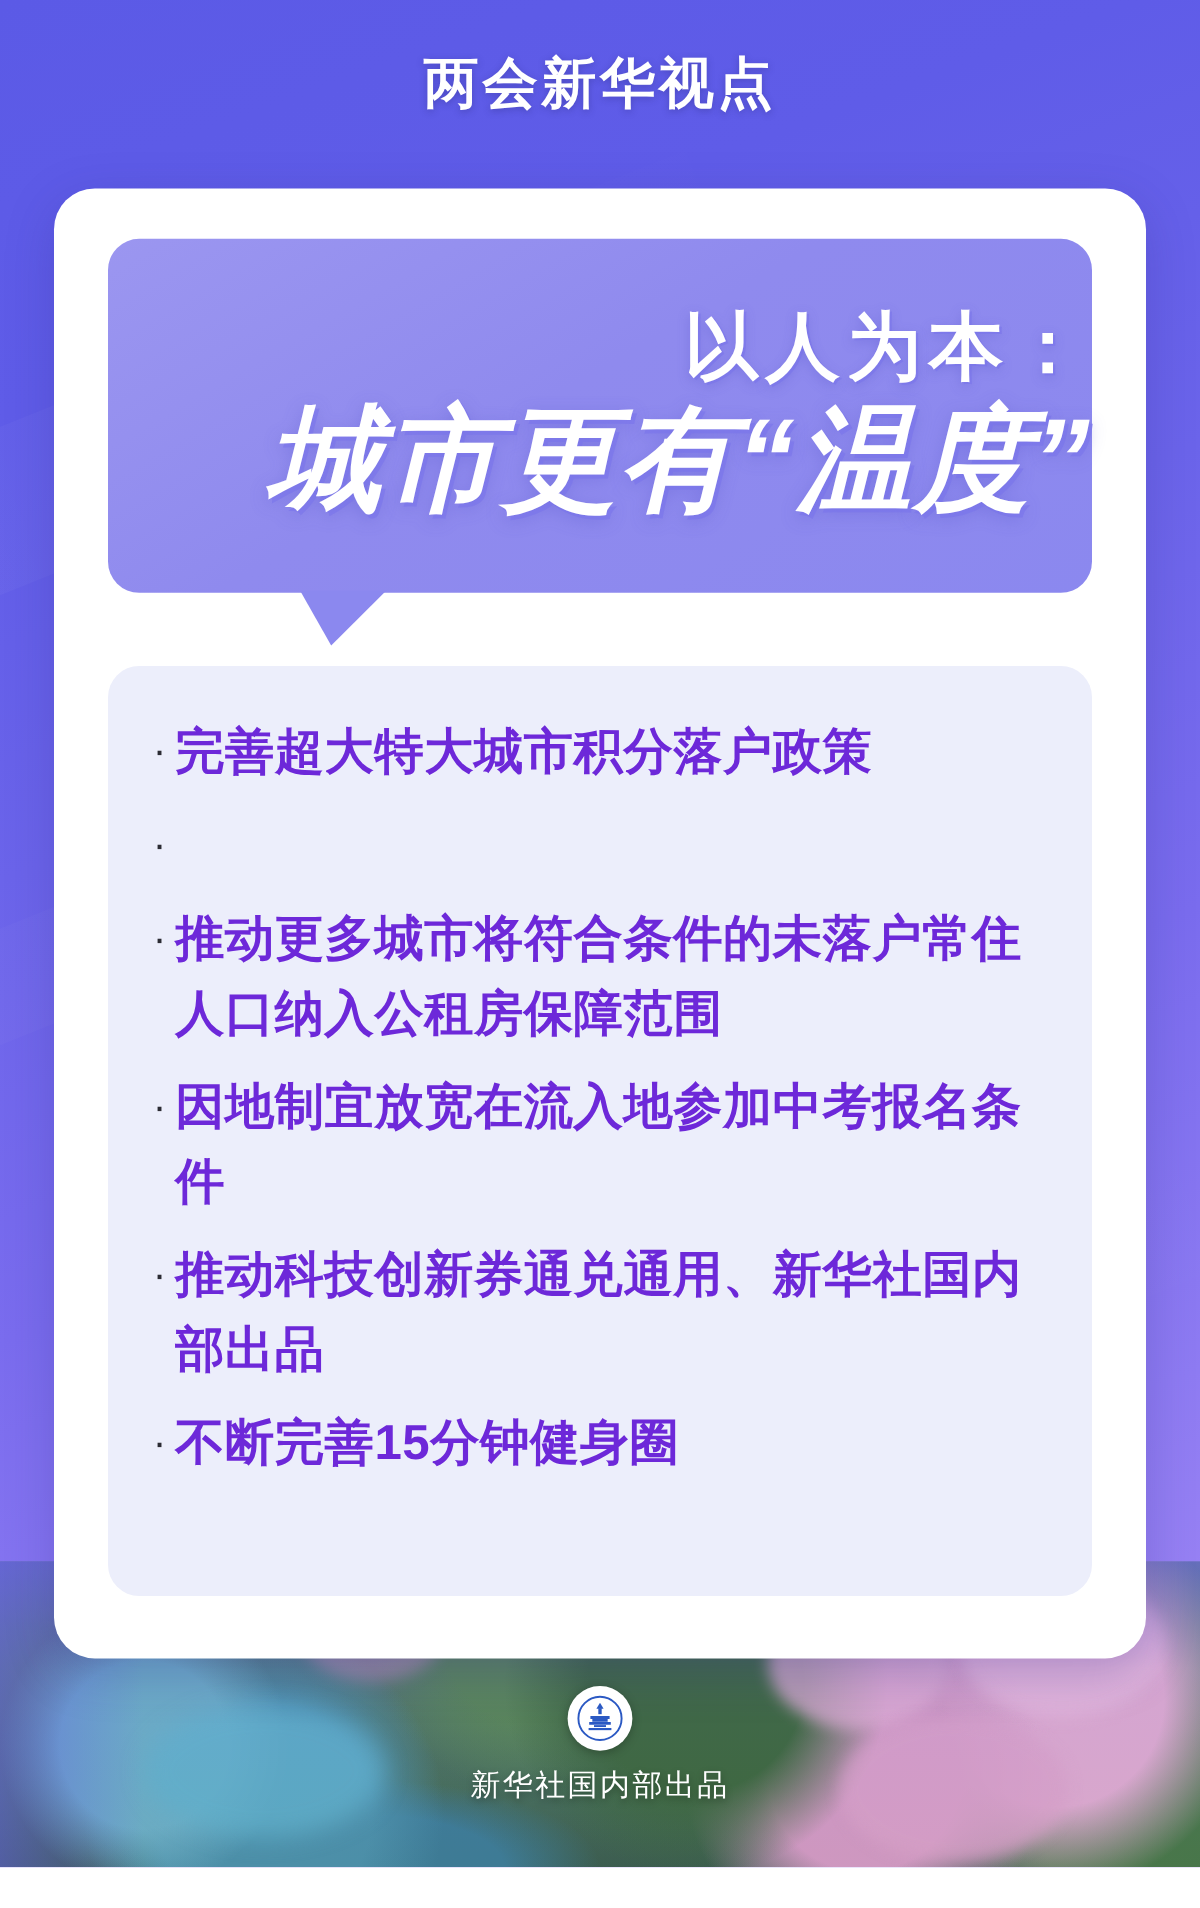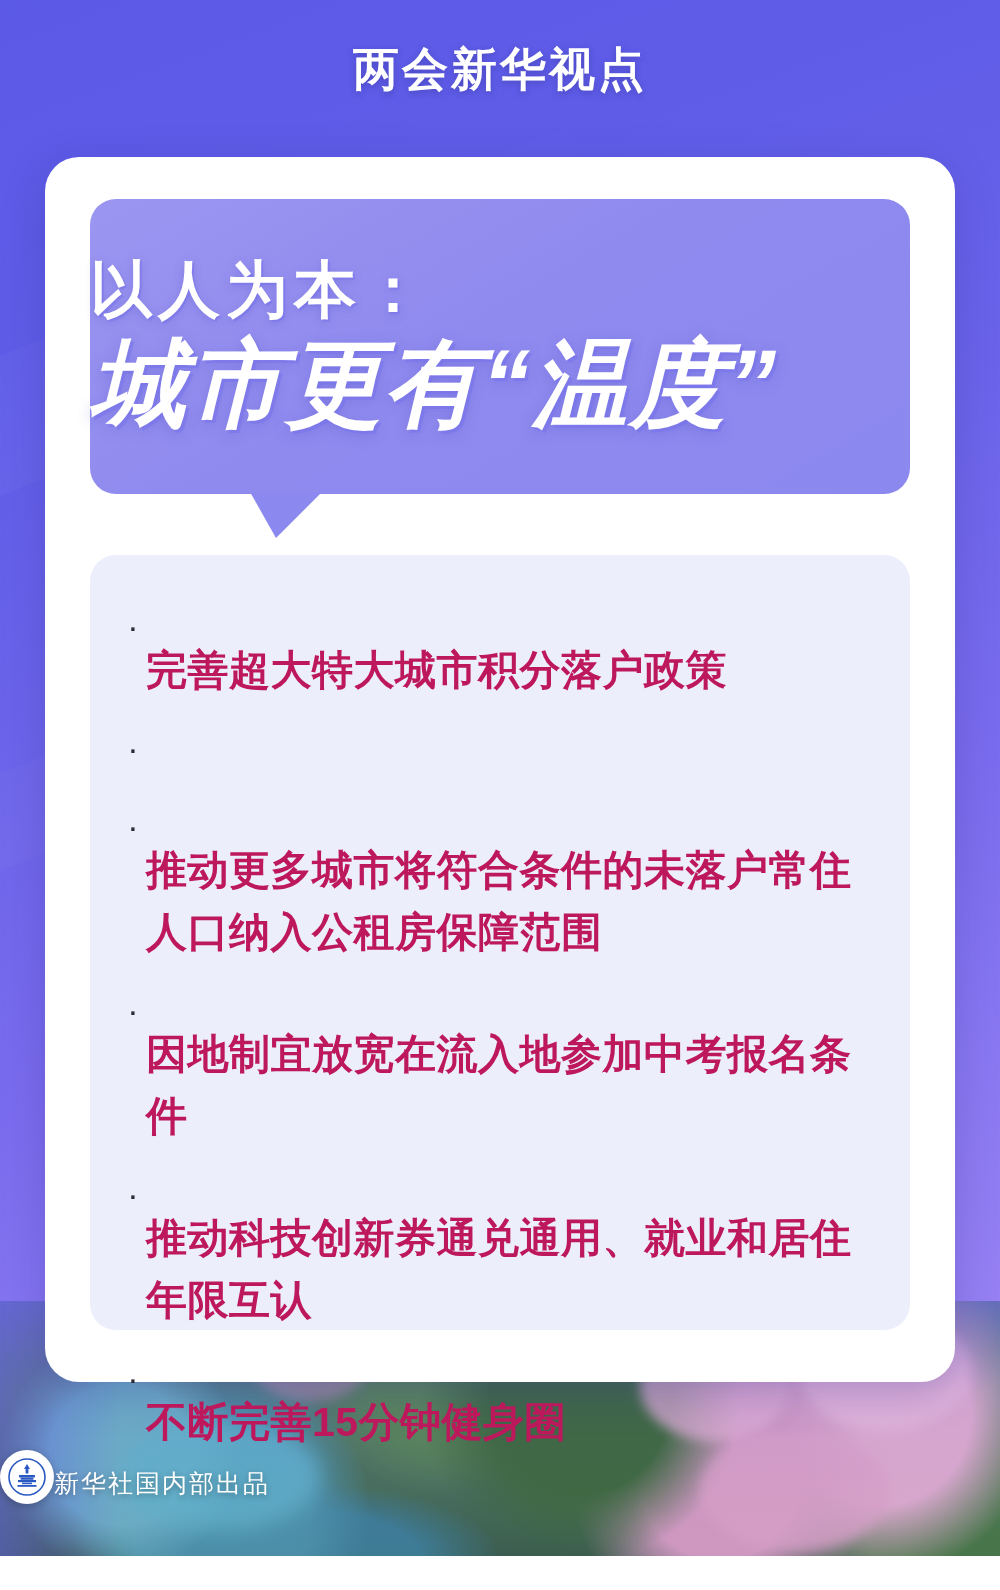--- a/index.html
+++ b/index.html
@@ -108,21 +108,21 @@
   .title-bubble {
     position: absolute;
     left: 45px;
     top: 42px;
     width: 820px;
     height: 295px;
     background: linear-gradient(150deg, #9b96f0 0%, #8f8aee 45%, #8b88ef 100%);
     border-radius: 26px;
     display: flex;
     flex-direction: column;
-    align-items: flex-start;
+    align-items: flex-end;
     justify-content: center;
   }
   .title-bubble:after {
     content: "";
     position: absolute;
     left: 160px;
     bottom: -44px;
     width: 0;
     height: 0;
     border-left: 26px solid transparent;
@@ -177,36 +177,35 @@
   }
   .bullet-dot {
     flex: 0 0 auto;
     width: 26px;
     color: #2b2b33;
     font-size: 34px;
     line-height: 62px;
     text-align: center;
   }
   .bullet-text {
-    color: #be185d;
+    color: #6d28d9;
     font-size: 41px;
     font-weight: bold;
     line-height: 62px;
     letter-spacing: 0.5px;
-    margin-top: 44px;
   }
 
   
   .footer {
     position: absolute;
     left: 0;
     bottom: 52px;
     width: 1000px;
     display: flex;
-    flex-direction: row;
+    flex-direction: column;
     align-items: center;
   }
   .logo-circle {
     width: 54px;
     height: 54px;
     border-radius: 50%;
     background: #ffffff;
     display: flex;
     align-items: center;
     justify-content: center;
@@ -264,21 +263,21 @@
         <li class="bullet-item">
           <span class="bullet-dot">·</span>
           <span class="bullet-text">推动更多城市将符合条件的未落户常住人口纳入公租房保障范围</span>
         </li>
         <li class="bullet-item">
           <span class="bullet-dot">·</span>
           <span class="bullet-text">因地制宜放宽在流入地参加中考报名条件</span>
         </li>
         <li class="bullet-item">
           <span class="bullet-dot">·</span>
-          <span class="bullet-text">推动科技创新券通兑通用、就业和居住年限互认</span>
+          <span class="bullet-text">推动科技创新券通兑通用、新华社国内部出品</span>
         </li>
         <li class="bullet-item">
           <span class="bullet-dot">·</span>
           <span class="bullet-text">不断完善15分钟健身圈</span>
         </li>
       </ul>
     </div>
 
   </div>
 

